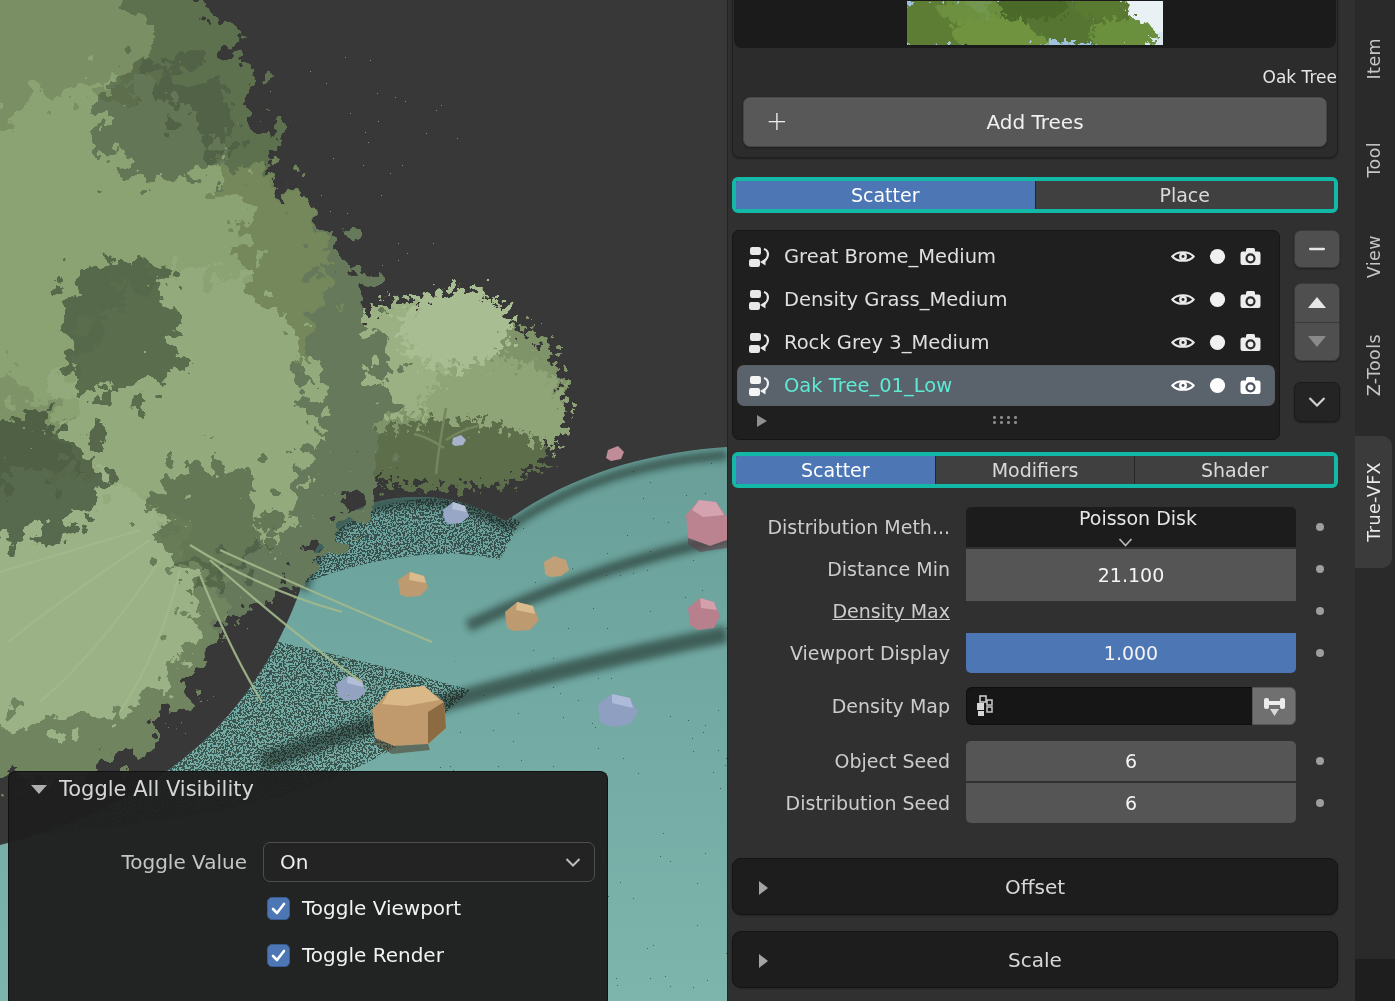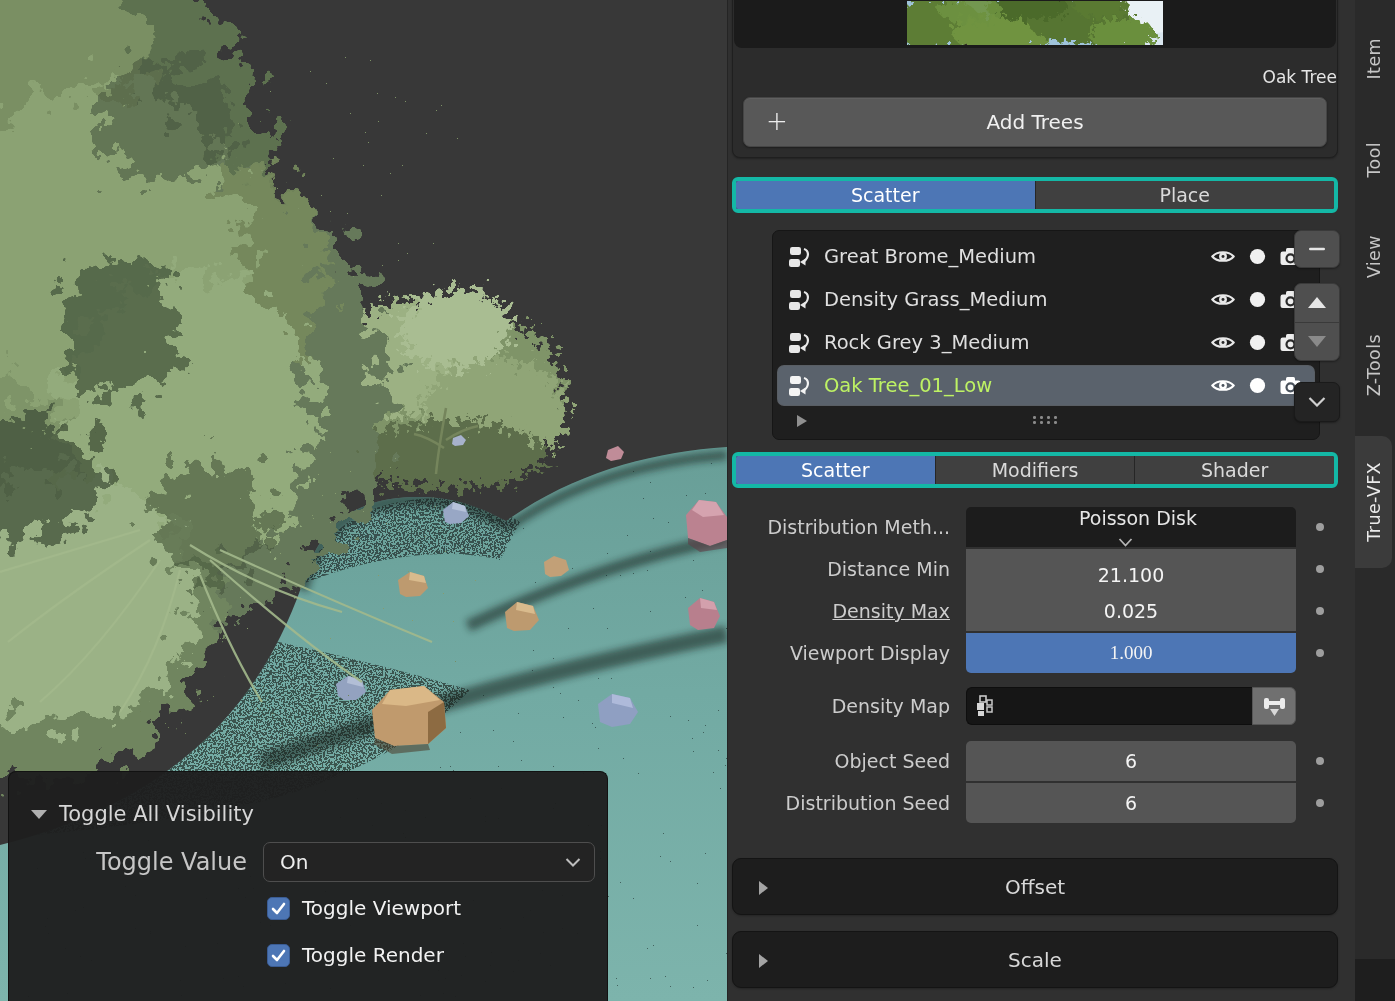--- a/index.html
+++ b/index.html
@@ -8,25 +8,25 @@
   .screen { position:relative; width:1395px; height:1001px; overflow:hidden; }
 
   
   .viewport { position:absolute; left:0; top:0; width:727px; height:1001px; background:#383838; }
   .viewport svg.scene { position:absolute; left:0; top:0; }
 
   
   .redo { position:absolute; left:8px; top:771px; width:600px; height:230px;
     background:rgba(30,30,30,.96); border:1px solid #121212; border-bottom:none;
     border-radius:8px 8px 0 0; color:#d4d4d4; }
-  .redo-header { position:absolute; left:22px; top:28px; height:28px; display:flex; align-items:center; gap:12px; }
+  .redo-header { position:absolute; left:22px; top:3px; height:28px; display:flex; align-items:center; gap:12px; }
   .tri-down { width:0; height:0; border-left:8px solid transparent; border-right:8px solid transparent; border-top:9px solid #b0b0b0; }
   .redo-title { font-size:21px; color:#d6d6d6; }
   .redo-label { position:absolute; left:0; top:71px; width:238px; height:38px; line-height:38px;
-    text-align:right; font-size:24px; color:#c6c6c6; }
+    text-align:right; font-size:20px; color:#c6c6c6; }
   .redo-dd { position:absolute; left:254px; top:70px; width:332px; height:40px; background:#232323;
     border:1px solid #4e4e4e; border-radius:7px; display:flex; align-items:center; font-size:20px; color:#ededed; }
   .redo-dd .val { margin-left:16px; flex:1; }
   .redo-dd svg { margin-right:13px; }
   .cb-row { position:absolute; left:258px; height:24px; display:flex; align-items:center; gap:12px; }
   .cb-box { width:23px; height:23px; background:#4d76b5; border:1px solid #3a5c94; border-radius:5px;
     display:flex; align-items:center; justify-content:center; }
   .cb-label { font-size:20px; color:#f2f2f2; }
 
   
@@ -48,26 +48,26 @@
     line-height:48px; font-size:20px; color:#f0f0f0; }
 
   .seg-tabs { left:4px; width:606px; height:36px; display:flex; border-radius:6px; overflow:hidden;
     border:4px solid #14b8a6; background:#262626; gap:1px; }
   .seg { flex:1; display:flex; align-items:center; justify-content:center; font-size:19px;
     background:#404040; color:#dadada; }
   .seg.active { background:#4d76b5; color:#ffffff; }
   .mode-tabs { top:177px; } .section-tabs { top:452px; }
 
   .list-box { left:4px; top:230px; width:548px; height:210px; background:#1f1f1f;
-    border:1px solid #161616; border-radius:7px;margin-left:40px; }
+    border:1px solid #161616; border-radius:7px; }
   .lrow { position:absolute; left:5px; right:5px; height:39px; display:flex; align-items:center;
     border-radius:6px; }
   .lrow.sel { background:#5a626c; box-shadow:0 0 0 1px #81899399; }
   .lrow .nm { font-size:19.5px; color:#dfdfdf; margin-left:10px; flex:1; white-space:nowrap; overflow:hidden; }
-  .lrow.sel .nm { color:#bef264; }
+  .lrow.sel .nm { color:#5eead4; }
   .lrow .ic { display:flex; align-items:center; }
   .lrow .rights { display:flex; align-items:center; gap:13px; margin-right:12px; }
   .lfoot-tri { position:absolute; left:24px; top:181px; }
   .lgrip { position:absolute; left:50%; transform:translateX(-50%); top:185px; width:26px; height:8px;
     display:grid; grid-template-columns:repeat(4,1fr); grid-template-rows:repeat(2,1fr); gap:2px; }
   .lgrip i { width:2.5px; height:2.5px; background:#8a8a8a; border-radius:50%; }
 
   .btncol { left:566px; width:46px; }
   .sq-btn { position:absolute; left:0; width:46px; background:#4f4f4f; border:1px solid #3a3a3a;
     border-radius:7px; display:flex; align-items:center; justify-content:center;
@@ -524,27 +524,24 @@
     </div>
     <div class="dot" style="top:523px;"></div>
 
     <div class="prop-label" style="top:549px; height:40px; line-height:40px;">Distance Min</div>
     <div class="pfield slider r-mid" style="top:549px; height:52px;">
       <span>21.100</span>
     </div>
     <div class="dot" style="top:565px;"></div>
 
     <div class="prop-label" style="top:591px; height:40px; line-height:40px;text-decoration:underline;">Density Max</div>
-    <div class="pfield slider r-mid" style="top:591px; height:40px;">
-      <span>0.025</span>
-    </div>
     <div class="dot" style="top:607px;"></div>
 
     <div class="prop-label" style="top:633px; height:40px; line-height:40px;">Viewport Display</div>
-    <div class="pfield slider full r-bot" style="top:633px; height:40px;font-family:Liberation Serif, serif;">
+    <div class="pfield slider full r-bot" style="top:633px; height:40px;">
       <span>1.000</span>
     </div>
     <div class="dot" style="top:649px;"></div>
 
     <div class="prop-label" style="top:687px; height:38px; line-height:38px;">Density Map</div>
     <div class="dmap">
       <div class="dmap-field">
         <svg width="20" height="22" viewBox="0 0 20 22">
           <rect x="5" y="1" width="6" height="6" fill="none" stroke="#c9c9c9" stroke-width="1.6"></rect>
           <rect x="2" y="8" width="7" height="7" fill="#d6d6d6"></rect>

